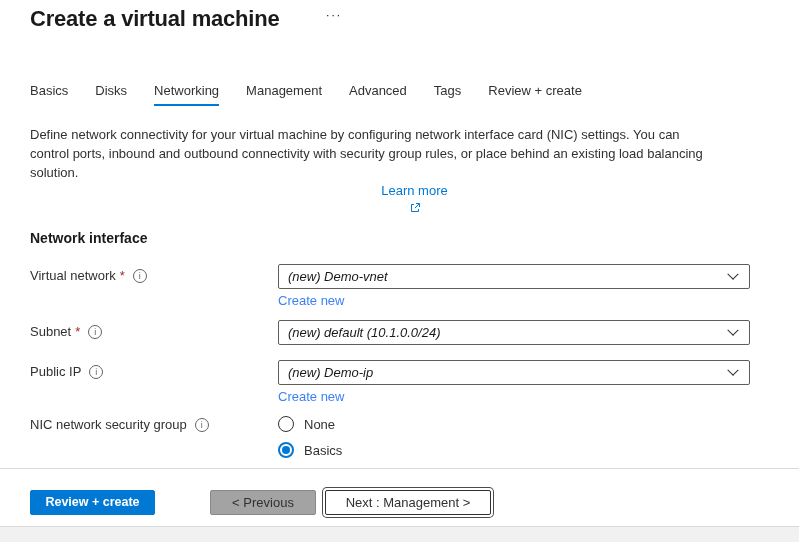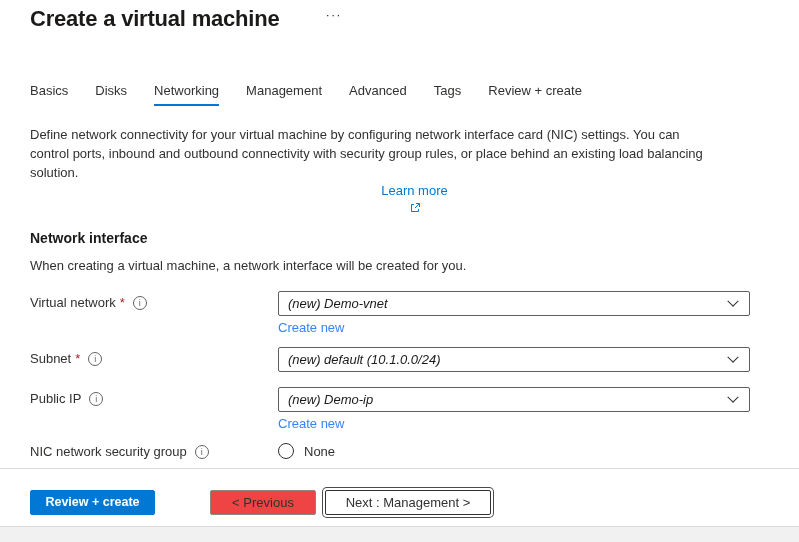--- a/index.html
+++ b/index.html
@@ -80,21 +80,21 @@
   .footer {
     position: absolute; top: 468px; left: 0; width: 799px; height: 58px;
     background: #fff; border-top: 1px solid #d9d9d9;
     display: flex; align-items: flex-start; padding: 21px 0 0 30px;
   }
   .btn {
     height: 25px; font-family: "Liberation Sans", sans-serif; font-size: 13px;
     border-radius: 2px; cursor: pointer; line-height: 1;
   }
   .btn-primary { width: 125px; background: #0078d4; color: #fff; border: 1px solid #0078d4; font-weight: bold; font-size: 12.5px; }
-  .btn-secondary { width: 106px; margin-left: 55px; background: #ef4444; color: #323130; border: 1px solid #8a8886; }
+  .btn-secondary { width: 106px; margin-left: 55px; background: #a3a3a3; color: #323130; border: 1px solid #8a8886; }
   .btn-focused {
     width: 166px; margin-left: 9px; background: #fff; color: #323130; border: 1px solid #323130;
     box-shadow: 0 0 0 2px #ffffff, 0 0 0 3px #4a4a4a;
   }
 
   
   .bottom-strip {
     position: absolute; top: 526px; left: 0; width: 799px; height: 16px;
     background: #f1f1f1; border-top: 1px solid #d9d9d9;
   }
@@ -126,21 +126,20 @@
     <div class="learn-more">
       <a>Learn more</a>
       <svg width="12" height="12" viewBox="0 0 12 12">
         <path d="M5 2.5 H2.5 V9.5 H9.5 V7" fill="none" stroke="#0078d4" stroke-width="1"></path>
         <path d="M7 1.5 H10.5 V5" fill="none" stroke="#0078d4" stroke-width="1"></path>
         <path d="M10.2 1.8 L6 6" fill="none" stroke="#0078d4" stroke-width="1"></path>
       </svg>
     </div>
 
     <h2 class="section-heading">Network interface</h2>
-    <p class="section-subtext">When creating a virtual machine, a network interface will be created for you.</p>
 
     <div class="form">
 
       <div class="form-row row-gap-sm">
         <div class="label-col">
           <span>Virtual network</span>
           <span class="req">*</span>
           <span class="info-icon">
               <span>i</span>
             </span>

